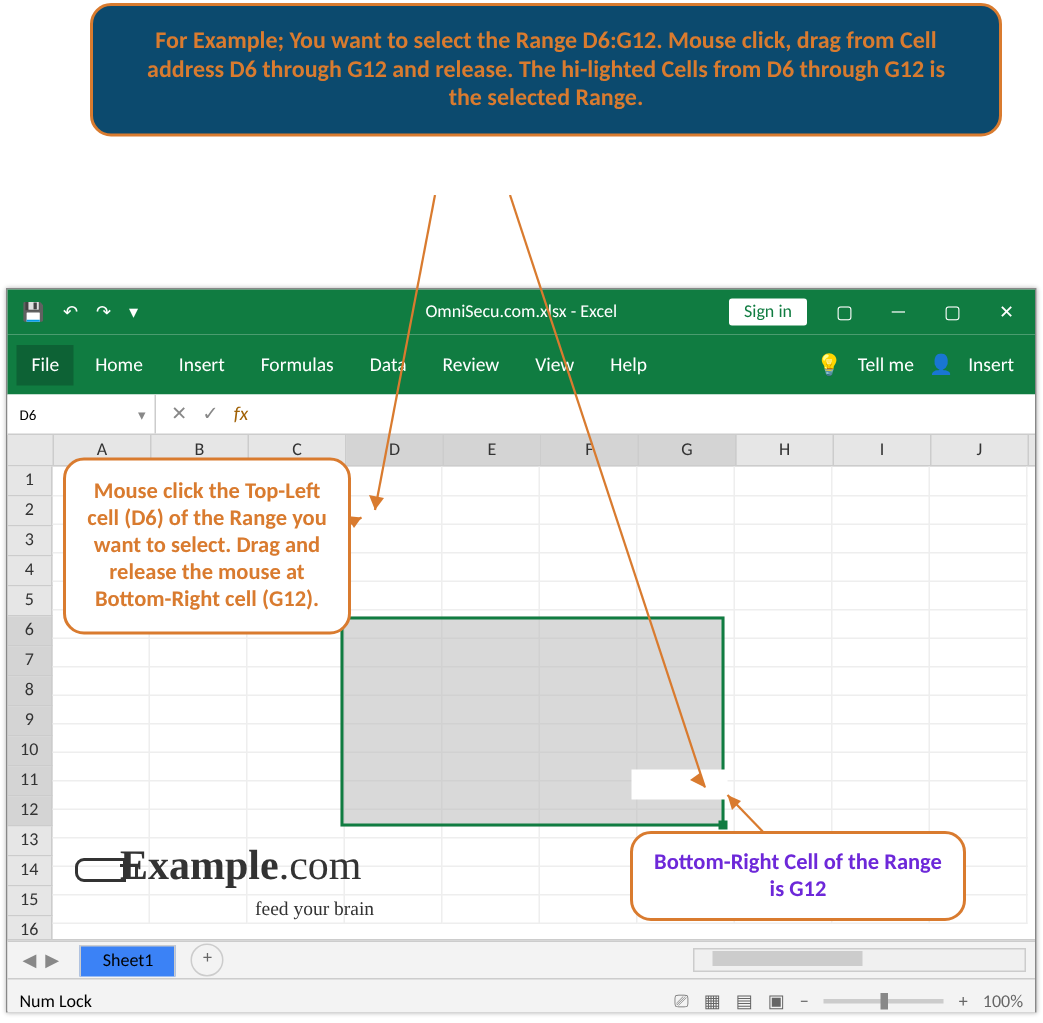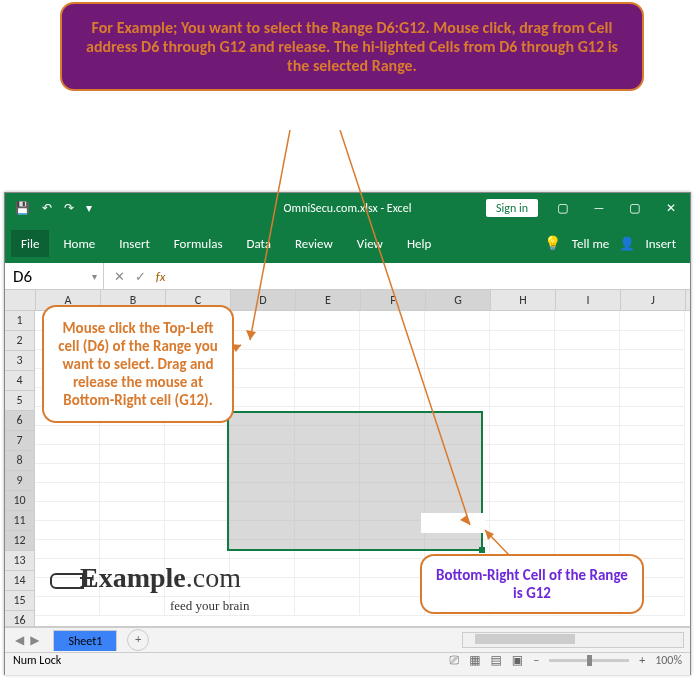--- a/index.html
+++ b/index.html
@@ -1,31 +1,31 @@
 <!DOCTYPE html>
 <html><head>
 <meta charset="utf-8">
 <style>
 body { margin: 0; font-family: Calibri, Arial, sans-serif; background: #fff; width: 695px; height: 682px; position: relative; overflow: hidden; }
-.callout-top { position: absolute; top: 2px; left: 60px; width: 540px; border: 2px solid #d97b2f; border-radius: 14px; padding: 14px 20px; background: #701a75; color: #d97b2f; font-weight: bold; text-align: center; font-size: 16px; z-index: 10; }
+.callout-top { position: absolute; top: 2px; left: 60px; width: 540px; border: 2px solid #d97b2f; border-radius: 14px; padding: 14px 32px; background: #0c4a6e; color: #d97b2f; font-weight: bold; text-align: center; font-size: 16px; z-index: 10; }
 .excel-window { position: absolute; top: 192px; left: 4px; width: 685px; height: 481px; border: 1px solid #888; background: #fff; box-shadow: 0 0 3px rgba(0,0,0,0.3); }
 .titlebar { background: #107c41; height: 30px; color: #fff; display: flex; align-items: center; font-size: 12px; position: relative; }
 .qat { display: flex; align-items: center; padding-left: 10px; gap: 12px; }
 .qat span, .titlebar-right span { cursor: default; }
 .title-text { position: absolute; left: 50%; transform: translateX(-50%); color: #fff; }
 .titlebar-right { position: absolute; right: 8px; display: flex; align-items: center; gap: 14px; }
 .signin-btn { background: #fff; color: #107c41; padding: 2px 10px; font-size: 12px; border-radius: 2px; }
 .win-btn { width: 22px; text-align: center; }
 .ribbon-tabs { background: #107c41; height: 40px; display: flex; align-items: center; padding: 0 6px; gap: 4px; color: #fff; font-size: 13px; }
 .ribbon-tab { padding: 6px 10px; cursor: default; }
 .ribbon-tab.file { background: #0d6235; }
 .ribbon-right { margin-left: auto; display: flex; align-items: center; gap: 10px; padding-right: 8px; }
 .bulb { font-size: 14px; }
 .formula-bar { height: 26px; border-bottom: 1px solid #ccc; display: flex; align-items: center; background: #fff; }
-.name-box { width: 90px; padding-left: 8px; border-right: 1px solid #ccc; height: 100%; display: flex; align-items: center; font-size: 17px; position: relative; }
+.name-box { width: 90px; padding-left: 8px; border-right: 1px solid #ccc; height: 100%; display: flex; align-items: center; font-size: 10px; position: relative; }
 .name-box::after { content: "▾"; position: absolute; right: 6px; color: #888; font-size: 10px; }
 .fx-area { display: flex; align-items: center; padding-left: 10px; gap: 10px; color: #888; font-size: 13px; }
 .fx-btn { color: #a16207; font-style: italic; }
 .grid-container { position: relative; height: 336px; overflow: hidden; border-bottom: 1px solid #ccc; }
 .col-headers { display: flex; height: 20px; background: #e6e6e6; border-bottom: 1px solid #ccc; }
 .corner { width: 30px; border-right: 1px solid #ccc; }
 .col-head { width: 64px; text-align: center; font-size: 12px; border-right: 1px solid #ccc; color: #333; line-height: 20px; }
 .col-head.sel { background: #d4d4d4; }
 .grid-body { display: flex; }
 .row-headers { width: 30px; }
@@ -36,21 +36,21 @@
 .cell { width: 64px; height: 19px; border-right: 1px solid #eee; border-bottom: 1px solid #eee; }
 .selection-range { position: absolute; left: 192px; top: 100px; width: 256px; height: 140px; background: rgba(180,180,180,0.5); border: 2px solid #107c41; box-sizing: border-box; }
 .active-cell { position: absolute; left: 192px; top: 100px; width: 64px; height: 20px; background: #fff; }
 .handle { position: absolute; right: -4px; bottom: -4px; width: 6px; height: 6px; background: #107c41; }
 .sheet-tabs { height: 24px; border-top: 1px solid #ccc; display: flex; align-items: center; background: #f3f3f3; font-size: 12px; }
 .nav-arrows { padding: 0 10px; color: #888; display: flex; gap: 6px; }
 .tab { background: #3b82f6; border: 1px solid #ccc; border-bottom: none; padding: 3px 14px; margin-left: 4px; }
 .add-sheet { width: 20px; height: 20px; border: 1px solid #ccc; border-radius: 50%; text-align: center; margin-left: 10px; color: #666; line-height: 18px; }
 .scrollbar-h { margin-left: auto; width: 220px; height: 14px; background: #f0f0f0; border: 1px solid #ccc; margin-right: 6px; position: relative; }
 .scrollbar-h::before { content: ""; position: absolute; left: 12px; top: 1px; width: 100px; height: 10px; background: #ccc; }
-.status-bar { height: 22px; border-top: 1px solid #ccc; display: flex; align-items: flex-start; font-size: 12px; background: #f3f3f3; padding: 0 8px; }
+.status-bar { height: 22px; border-top: 1px solid #ccc; display: flex; align-items: flex-end; font-size: 12px; background: #f3f3f3; padding: 0 8px; }
 .status-right { margin-left: auto; display: flex; align-items: center; gap: 10px; color: #666; }
 .zoom-slider { width: 80px; height: 3px; background: #ccc; position: relative; }
 .zoom-slider::before { content: ""; position: absolute; left: 38px; top: -4px; width: 5px; height: 11px; background: #888; }
 .callout-left { position: absolute; top: 305px; left: 42px; width: 168px; border: 2px solid #d97b2f; border-radius: 14px; padding: 12px 10px; background: #fff; color: #d97b2f; font-weight: bold; text-align: center; font-size: 15px; z-index: 20; }
 .callout-bottom { position: absolute; top: 554px; left: 420px; width: 200px; border: 2px solid #d97b2f; border-radius: 14px; padding: 10px; background: #fff; color: #6d28d9; font-weight: bold; text-align: center; font-size: 15px; z-index: 20; }
 .logo { position: absolute; top: 562px; left: 50px; font-size: 28px; font-family: Georgia, serif; color: #333; z-index: 20; }
 .logo .o { font-weight: bold; }
 .logo .key { display: inline-block; width: 30px; height: 12px; border: 2px solid #333; border-radius: 6px 0 0 6px; margin-right: -4px; vertical-align: middle; position: relative; }
 .logo .key::after { content: ""; position: absolute; right: -10px; top: 2px; width: 10px; height: 8px; border-right: 2px solid #333; border-top: 2px solid #333; }
 .logo-sub { position: absolute; top: 598px; left: 170px; font-size: 13px; color: #333; font-family: Georgia, serif; z-index: 20; }

